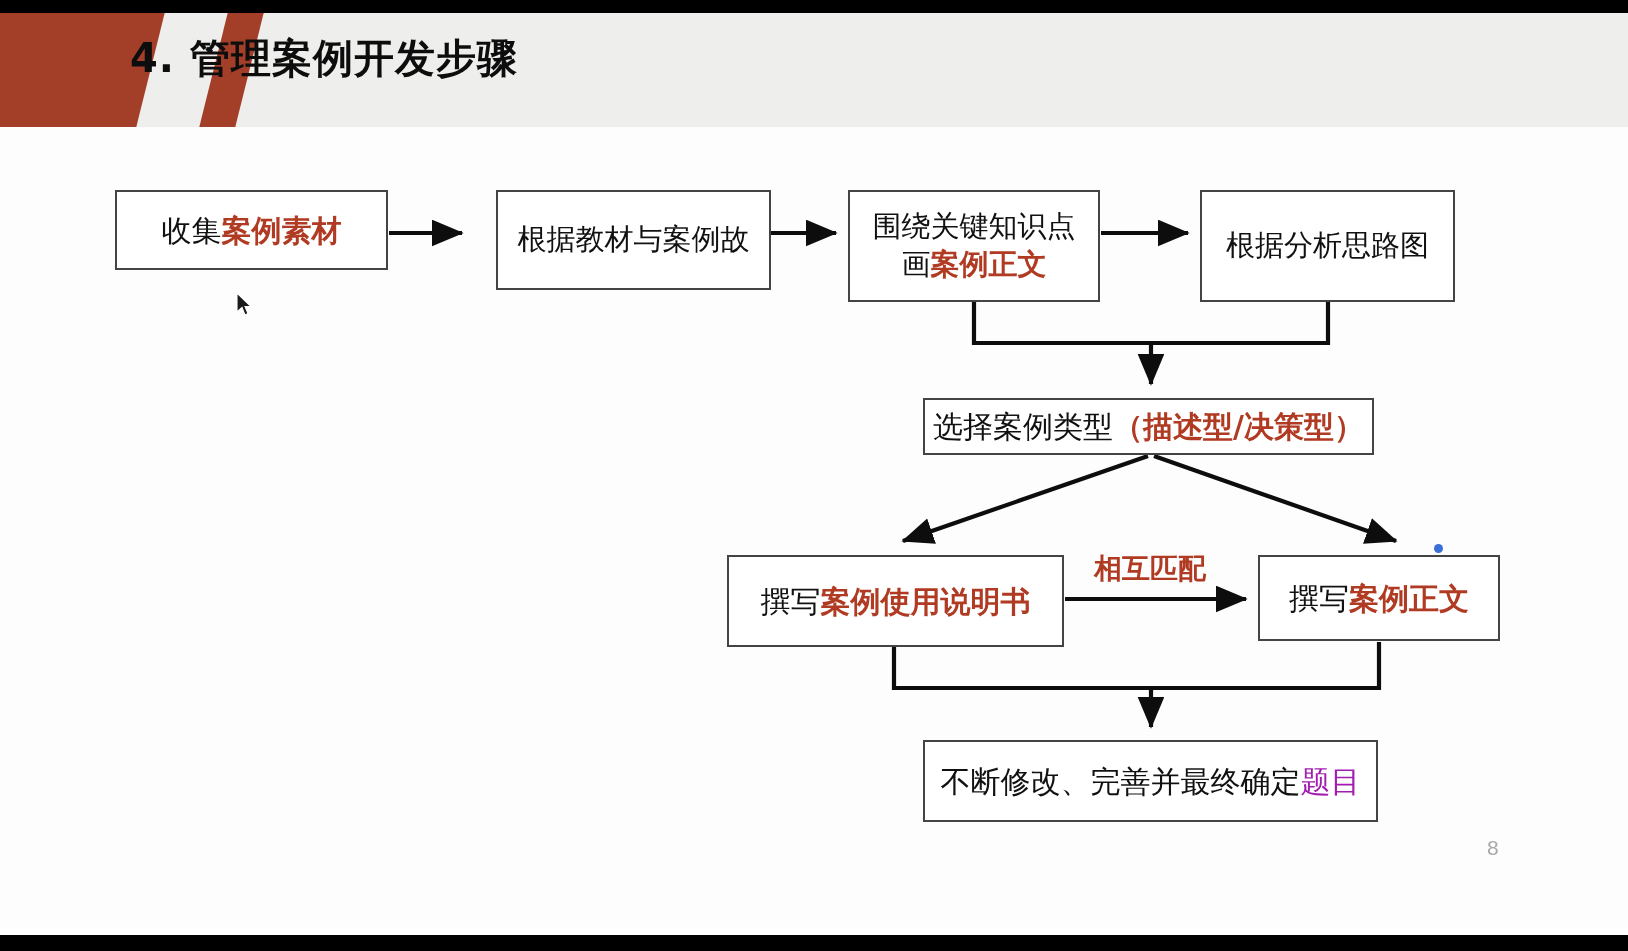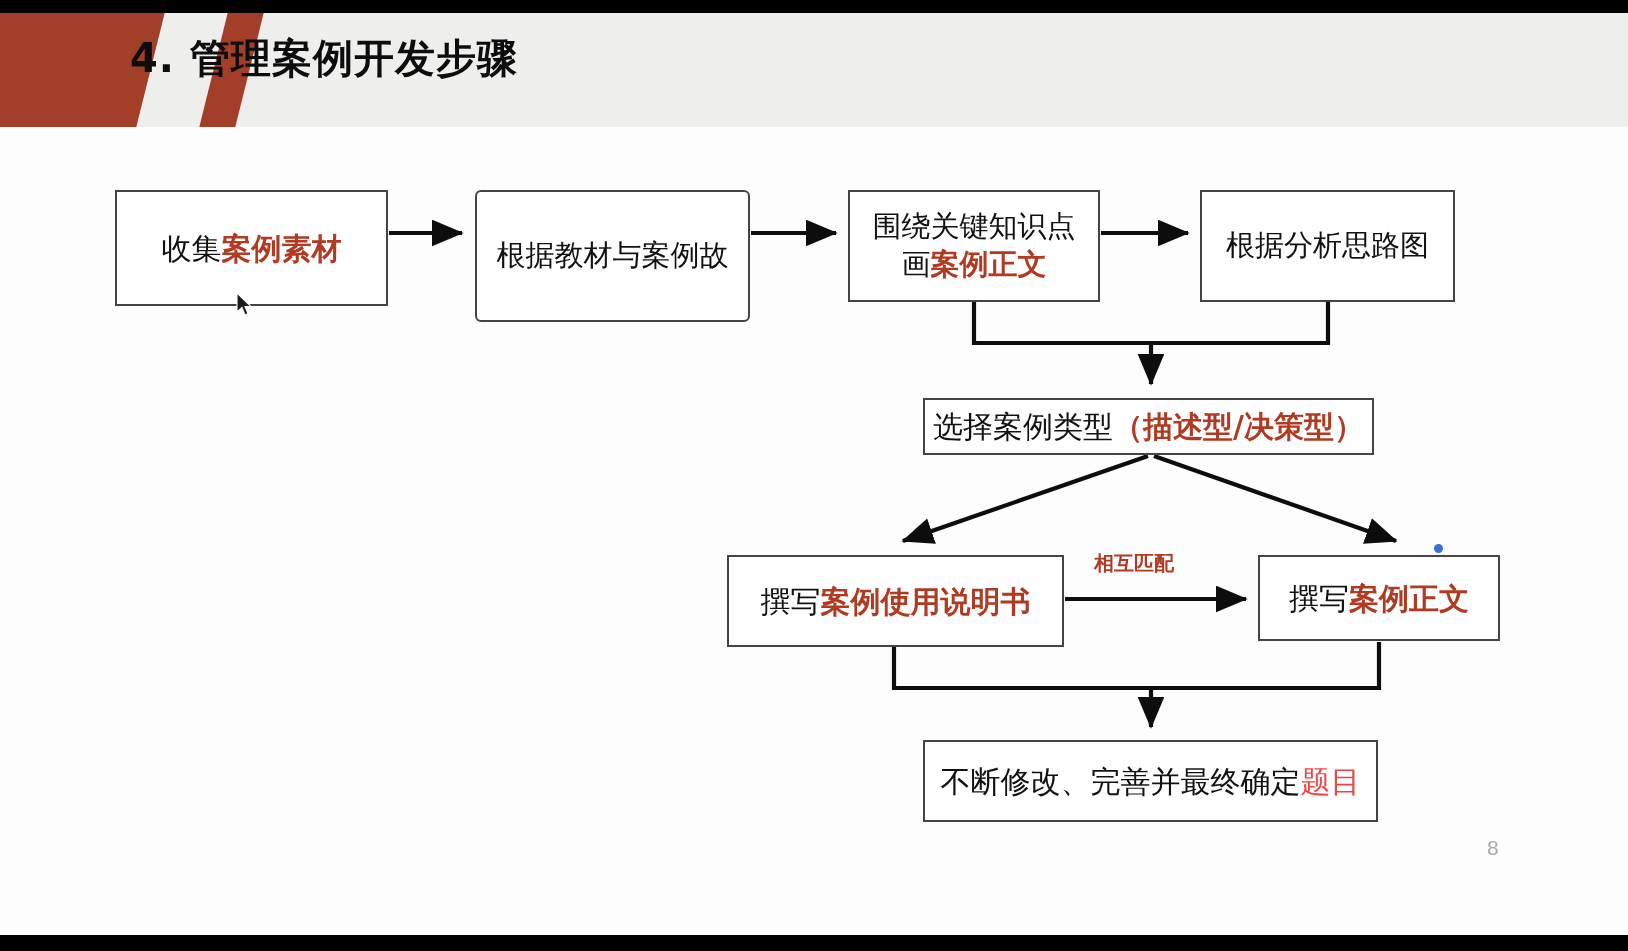--- a/index.html
+++ b/index.html
@@ -101,35 +101,35 @@
   .node .ln {
     white-space: nowrap;
     font-size: 29px;
   }
   .node.one-line .ln { font-size: 30px; }
   .hl {
     color: #b03a22;
     font-weight: bold;
   }
   .hl-thin {
-    color: #ef4444;
+    color: #a21caf;
     font-weight: normal;
   }
   .edge-label {
     position: absolute;
     color: #b03a22;
     font-weight: bold;
-    font-size: 20px;
+    font-size: 28px;
     white-space: nowrap;
     font-family: "DejaVu Sans", "Liberation Sans", sans-serif;
   }
 
   
-  #node-collect   { left: 115px;  top: 177px; width: 273px; height: 116px; }
-  #node-textbook  { left: 475px;  top: 177px; width: 275px; height: 132px; border-radius: 6px; }
+  #node-collect   { left: 115px;  top: 177px; width: 273px; height: 80px; }
+  #node-textbook  { left: 496px;  top: 177px; width: 275px; height: 100px; }
   #node-keypoint  { left: 848px;  top: 177px; width: 252px; height: 112px; }
   #node-thinkq    { left: 1200px; top: 177px; width: 255px; height: 112px; gap: 40px; }
   #node-casetype  { left: 923px;  top: 385px; width: 451px; height: 57px; }
   #node-manual    { left: 727px;  top: 542px; width: 337px; height: 92px; }
   #node-maintext  { left: 1258px; top: 542px; width: 242px; height: 86px; }
   #node-finalize  { left: 923px;  top: 727px; width: 455px; height: 82px; }
 
   .page-number {
     position: absolute;
     left: 1487px;

